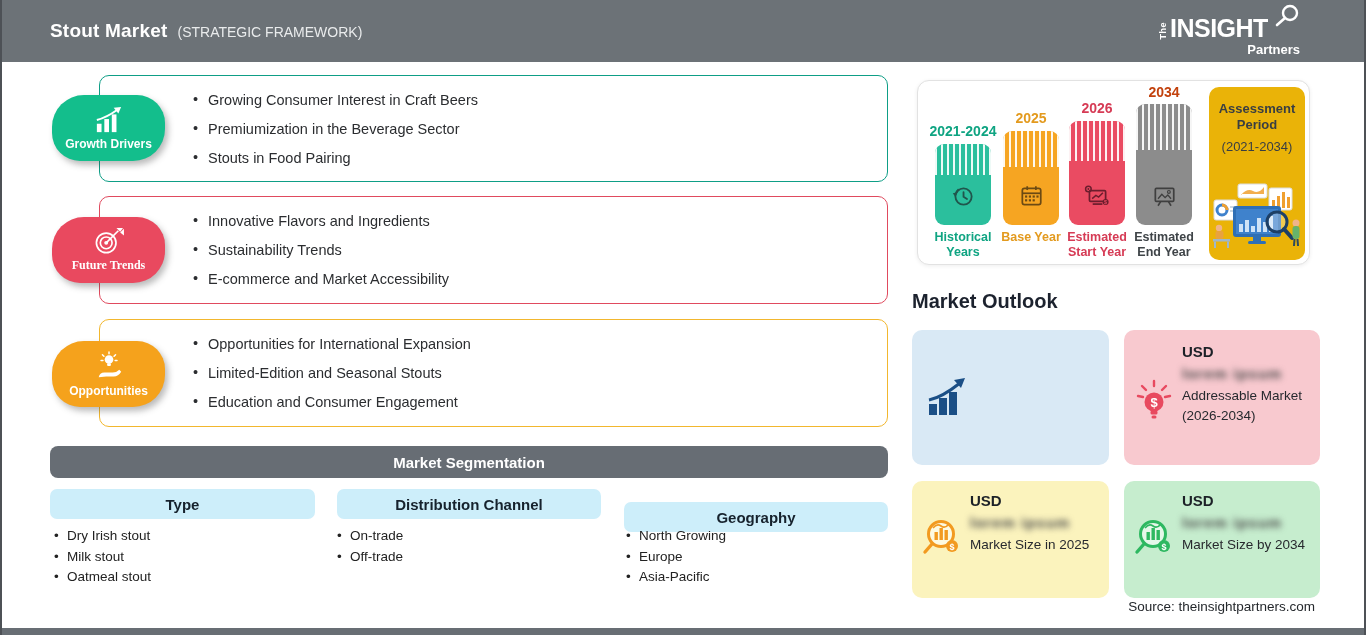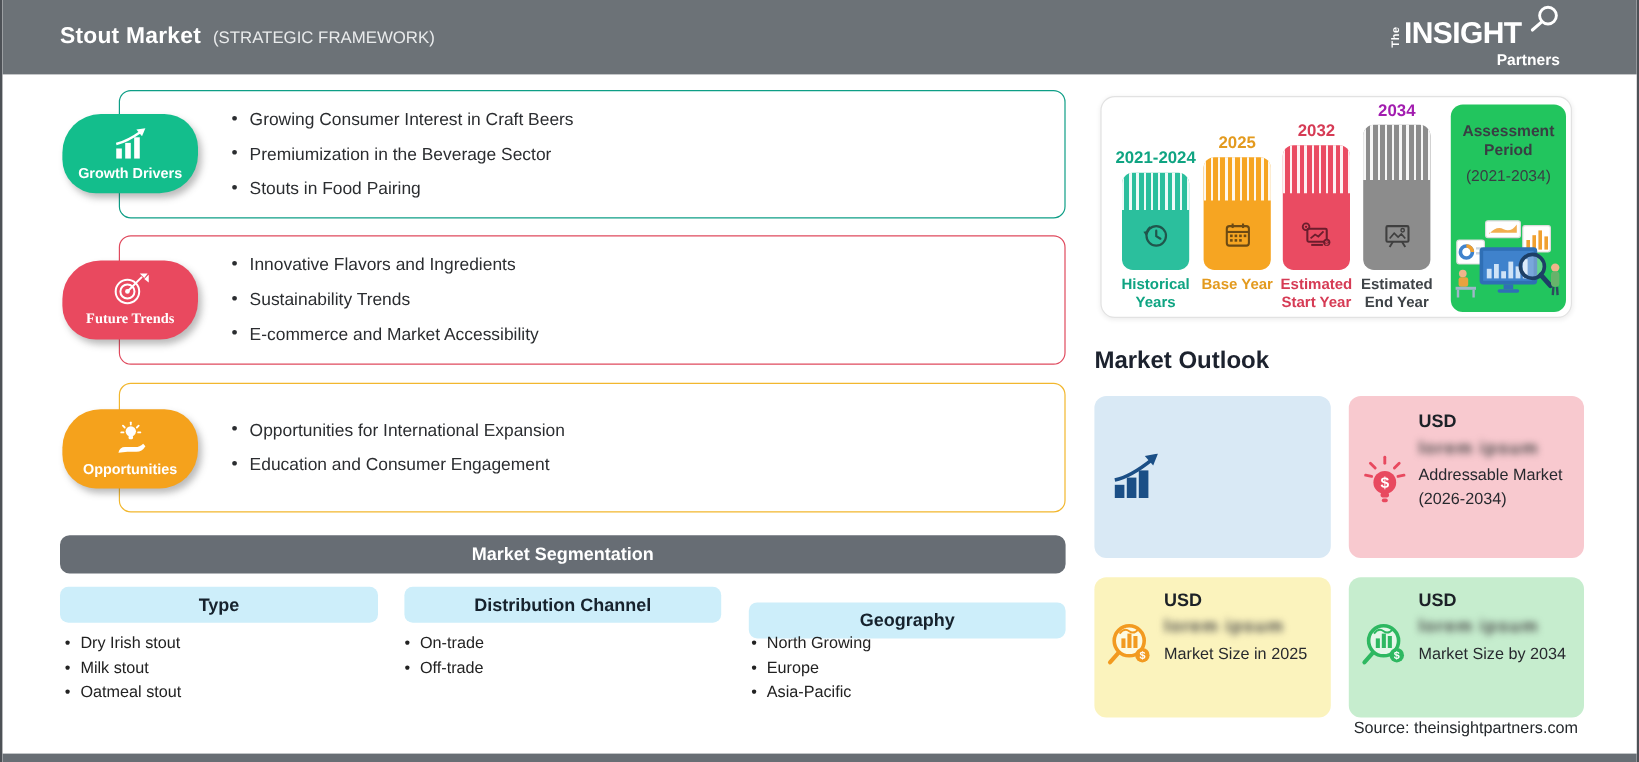--- a/index.html
+++ b/index.html
@@ -59,27 +59,27 @@
       background:repeating-linear-gradient(90deg, rgba(255,255,255,.92) 0 2px, rgba(255,255,255,0) 2px 6px); }
   .tl-bar .bar-icon { position:absolute; left:50%; transform:translateX(-50%); bottom:16px; opacity:.8; }
   .bar-0 { left:3px;   top:53px; height:81px;  background:#2bbf9d; }
   .bar-1 { left:71px;  top:40px; height:94px;  background:#f6a522; }
   .bar-2 { left:137px; top:30px; height:104px; background:#ea4b62; }
   .bar-3 { left:204px; top:13px; height:121px; background:#8c8c8c; }
   .tl-year { position:absolute; width:92px; text-align:center; font-weight:800; font-size:14px; }
   .year-0 { left:-15px; top:32px;  color:#0fa482; }
   .year-1 { left:53px;  top:19px;  color:#e39a1e; }
   .year-2 { left:119px; top:9px;   color:#d63b55; }
-  .year-3 { left:186px; top:-7px;  color:#a21caf; }
+  .year-3 { left:186px; top:-7px;  color:#c2410c; }
   .tl-label { position:absolute; top:139px; width:68px; text-align:center; font-weight:800; font-size:12.5px; line-height:1.2; }
   .lab-0 { left:-3px;  color:#0fa482; }
   .lab-1 { left:65px;  color:#e39a1e; }
   .lab-2 { left:131px; color:#d63b55; }
   .lab-3 { left:198px; color:#3f4448; }
-  .assess { position:absolute; left:291px; top:6px; width:96px; height:173px; background:#22c55e;
+  .assess { position:absolute; left:291px; top:6px; width:96px; height:173px; background:#eab308;
             border-radius:10px; display:flex; flex-direction:column; align-items:center; padding-top:14px; }
   .assess-title { font-size:13px; font-weight:800; color:#393e43; line-height:1.25; text-align:center; }
   .assess-range { font-size:13px; color:#393e43; margin-top:5px; }
   .assess-illo { position:absolute; bottom:4px; left:2px; }
 
   
   .outlook-title { position:absolute; left:910px; top:290px; font-size:20px; font-weight:800; color:#1c222e; }
   .card { position:absolute; border-radius:10px; }
   .card-0 { left:910px;  top:330px; width:197px; height:135px; background:#d9e9f5;
             display:flex; align-items:center; padding-left:14px; gap:11px; }
@@ -153,20 +153,21 @@
       <line x1="14" y1="17" x2="27" y2="4" stroke="#fff" stroke-width="1.8"></line>
       <path d="M25 1 h7 l-3 4 Z" fill="#fff"></path>
       <path d="M33 2 v7 l-4 -3 Z" fill="#fff"></path>
     </svg>
     <span>Future Trends</span>
   </div>
 
   <div class="info-box box-2">
     <ul>
       <li>Opportunities for International Expansion</li>
+      <li>Limited-Edition and Seasonal Stouts</li>
       <li>Education and Consumer Engagement</li>
     </ul>
   </div>
   <div class="badge badge-2">
     <svg width="32" height="30" viewBox="0 0 34 32">
       <circle cx="17" cy="9" r="4.6" fill="#fff"></circle>
       <rect x="15" y="13" width="4" height="3" rx="1" fill="#fff"></rect>
       <g stroke="#fff" stroke-width="1.6" stroke-linecap="round">
         <line x1="17" y1="1" x2="17" y2="3"></line>
         <line x1="10" y1="4" x2="11.6" y2="5.6"></line>
@@ -206,21 +207,21 @@
     <li>North Growing</li>
     <li>Europe</li>
     <li>Asia-Pacific</li>
   </ul>
 
   <div class="tl-panel">
     <div class="tl-bars">
 
       <span class="tl-year year-0">2021-2024</span>
       <span class="tl-year year-1">2025</span>
-      <span class="tl-year year-2">2032</span>
+      <span class="tl-year year-2">2026</span>
       <span class="tl-year year-3">2034</span>
 
       <div class="tl-bar bar-0">
         <div class="stripes"></div>
         <svg class="bar-icon" width="26" height="26" viewBox="0 0 24 24">
           <circle cx="12.5" cy="12.5" r="7.5" fill="none" stroke="#1e3c38" stroke-width="1.7"></circle>
           <path d="M12.5 8.5 v4.2 l3.2 2" fill="none" stroke="#1e3c38" stroke-width="1.7" stroke-linecap="round"></path>
           <path d="M5 11 a8 8 0 0 1 3 -5.2" fill="none" stroke="#1e3c38" stroke-width="1.7"></path>
           <path d="M2.6 9.4 l4.4 -.8 l-2.2 4 Z" fill="#1e3c38"></path>
         </svg>

